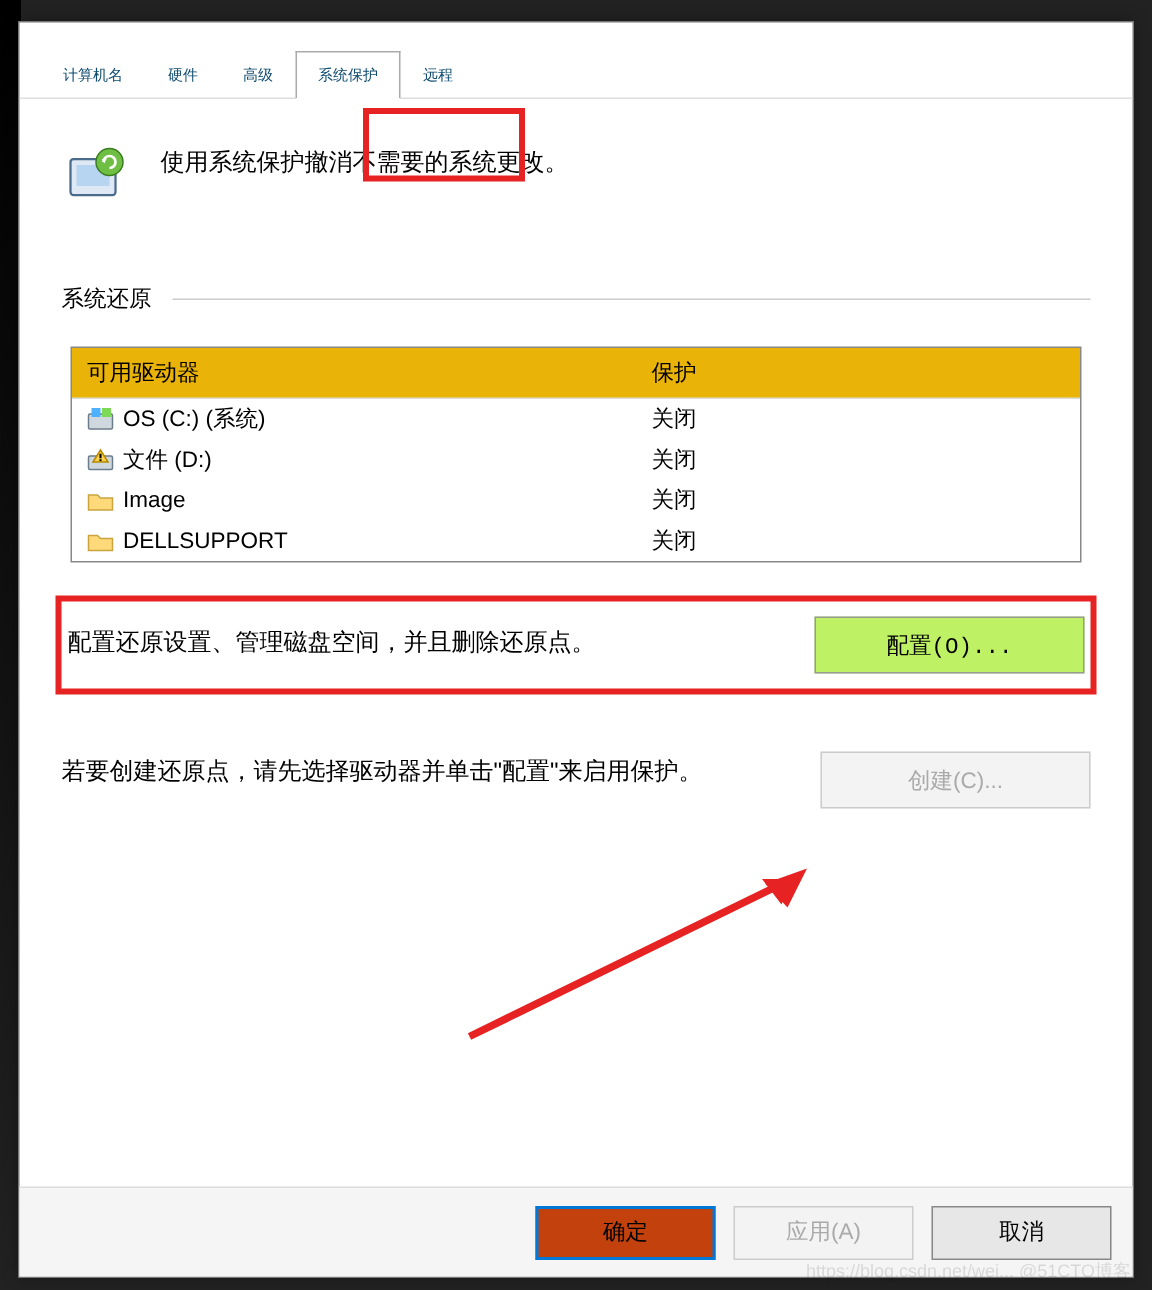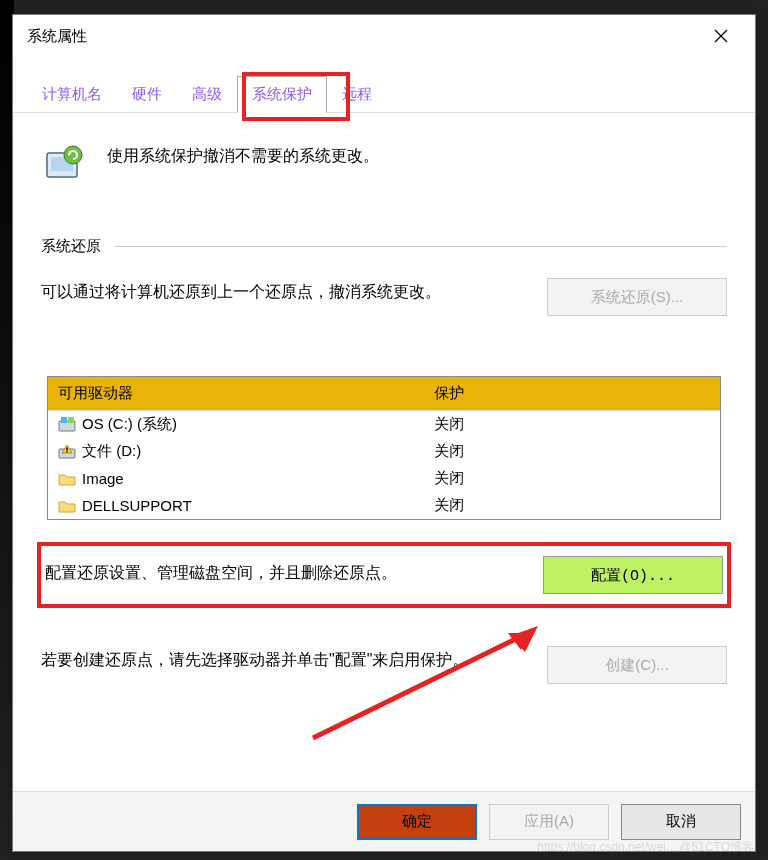--- a/index.html
+++ b/index.html
@@ -40,22 +40,22 @@
     .close-btn svg { width: 14px; height: 14px; }
     .tabs {
       display: flex;
       padding: 0 14px;
       margin-top: 18px;
       border-bottom: 1px solid #ddd;
       position: relative;
     }
     .tab {
       padding: 8px 14px;
-      font-size: 15px;
-      color: #8b5cf6;
+      font-size: 10px;
+      color: #0c4a6e;
       cursor: pointer;
       position: relative;
       top: 1px;
       border: 1px solid transparent;
     }
     .tab.active {
       border: 1px solid #aaa;
       border-bottom: 1px solid #fff;
       background: #fff;
     }
@@ -208,29 +208,20 @@
       background: linear-gradient(#000,#222);
     }
   </style>
 </head>
 <body>
 
 <div class="bg-left-strip"></div>
 
 <div class="dialog">
 
-  <div class="titlebar">
-    <span class="titlebar-title">系统属性</span>
-    <div class="close-btn">
-      <svg viewBox="0 0 14 14">
-          <line x1="1" y1="1" x2="13" y2="13" stroke="#000" stroke-width="1.3"></line>
-          <line x1="13" y1="1" x2="1" y2="13" stroke="#000" stroke-width="1.3"></line>
-        </svg>
-    </div>
-  </div>
 
   <div class="tabs">
     <div class="tab"><span>计算机名</span></div>
     <div class="tab"><span>硬件</span></div>
     <div class="tab"><span>高级</span></div>
     <div class="tab active"><span>系统保护</span></div>
     <div class="tab"><span>远程</span></div>
   </div>
 
   <div class="tab-highlight-box" style="left:229px; top:57px; width:108px; height:49px;"></div>
@@ -246,26 +237,20 @@
         <polygon points="27,10 30,10 28.5,13" fill="#fff"></polygon>
       </svg>
       <div class="intro-text">使用系统保护撤消不需要的系统更改。</div>
     </div>
 
     <div class="section-header">
       <span>系统还原</span>
       <div class="line"></div>
     </div>
 
-    <div class="restore-row">
-      <div class="desc">可以通过将计算机还原到上一个还原点，撤消系统更改。</div>
-      <div class="win-button disabled">
-        <span>系统还原(S)...</span>
-      </div>
-    </div>
 
 
     <div class="drive-table">
       <div class="thead">
         <div class="col col-drive">可用驱动器</div>
         <div class="col col-protect">保护</div>
       </div>
       <div class="tbody">
         <div class="row">
           <div class="col col-drive">

